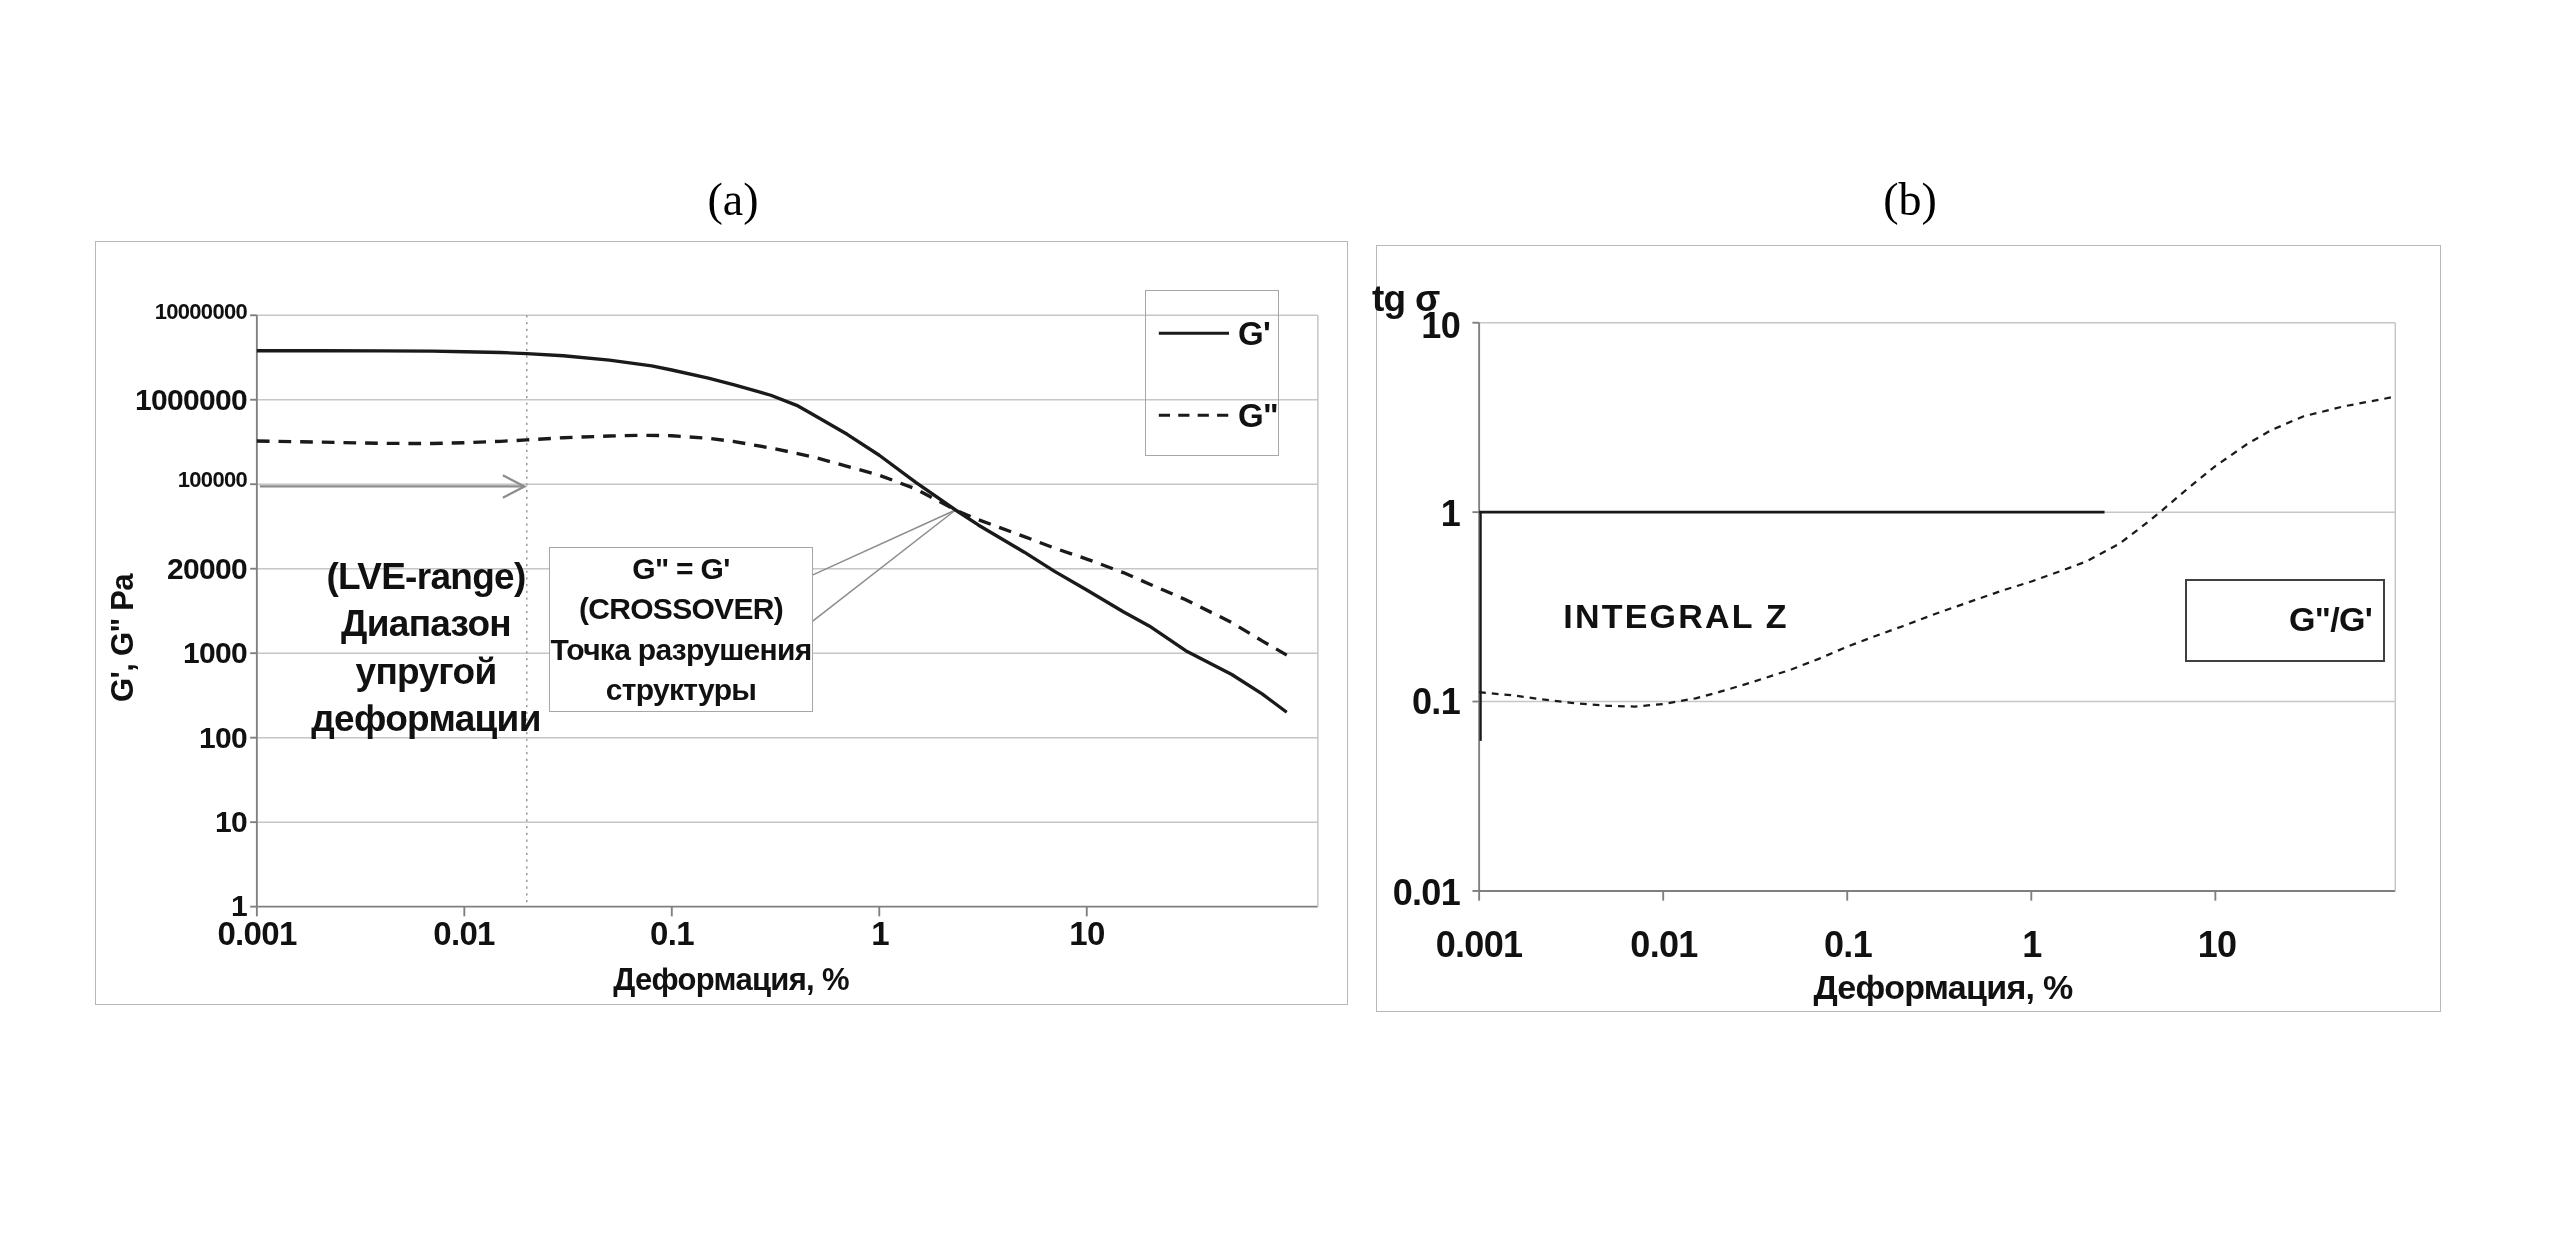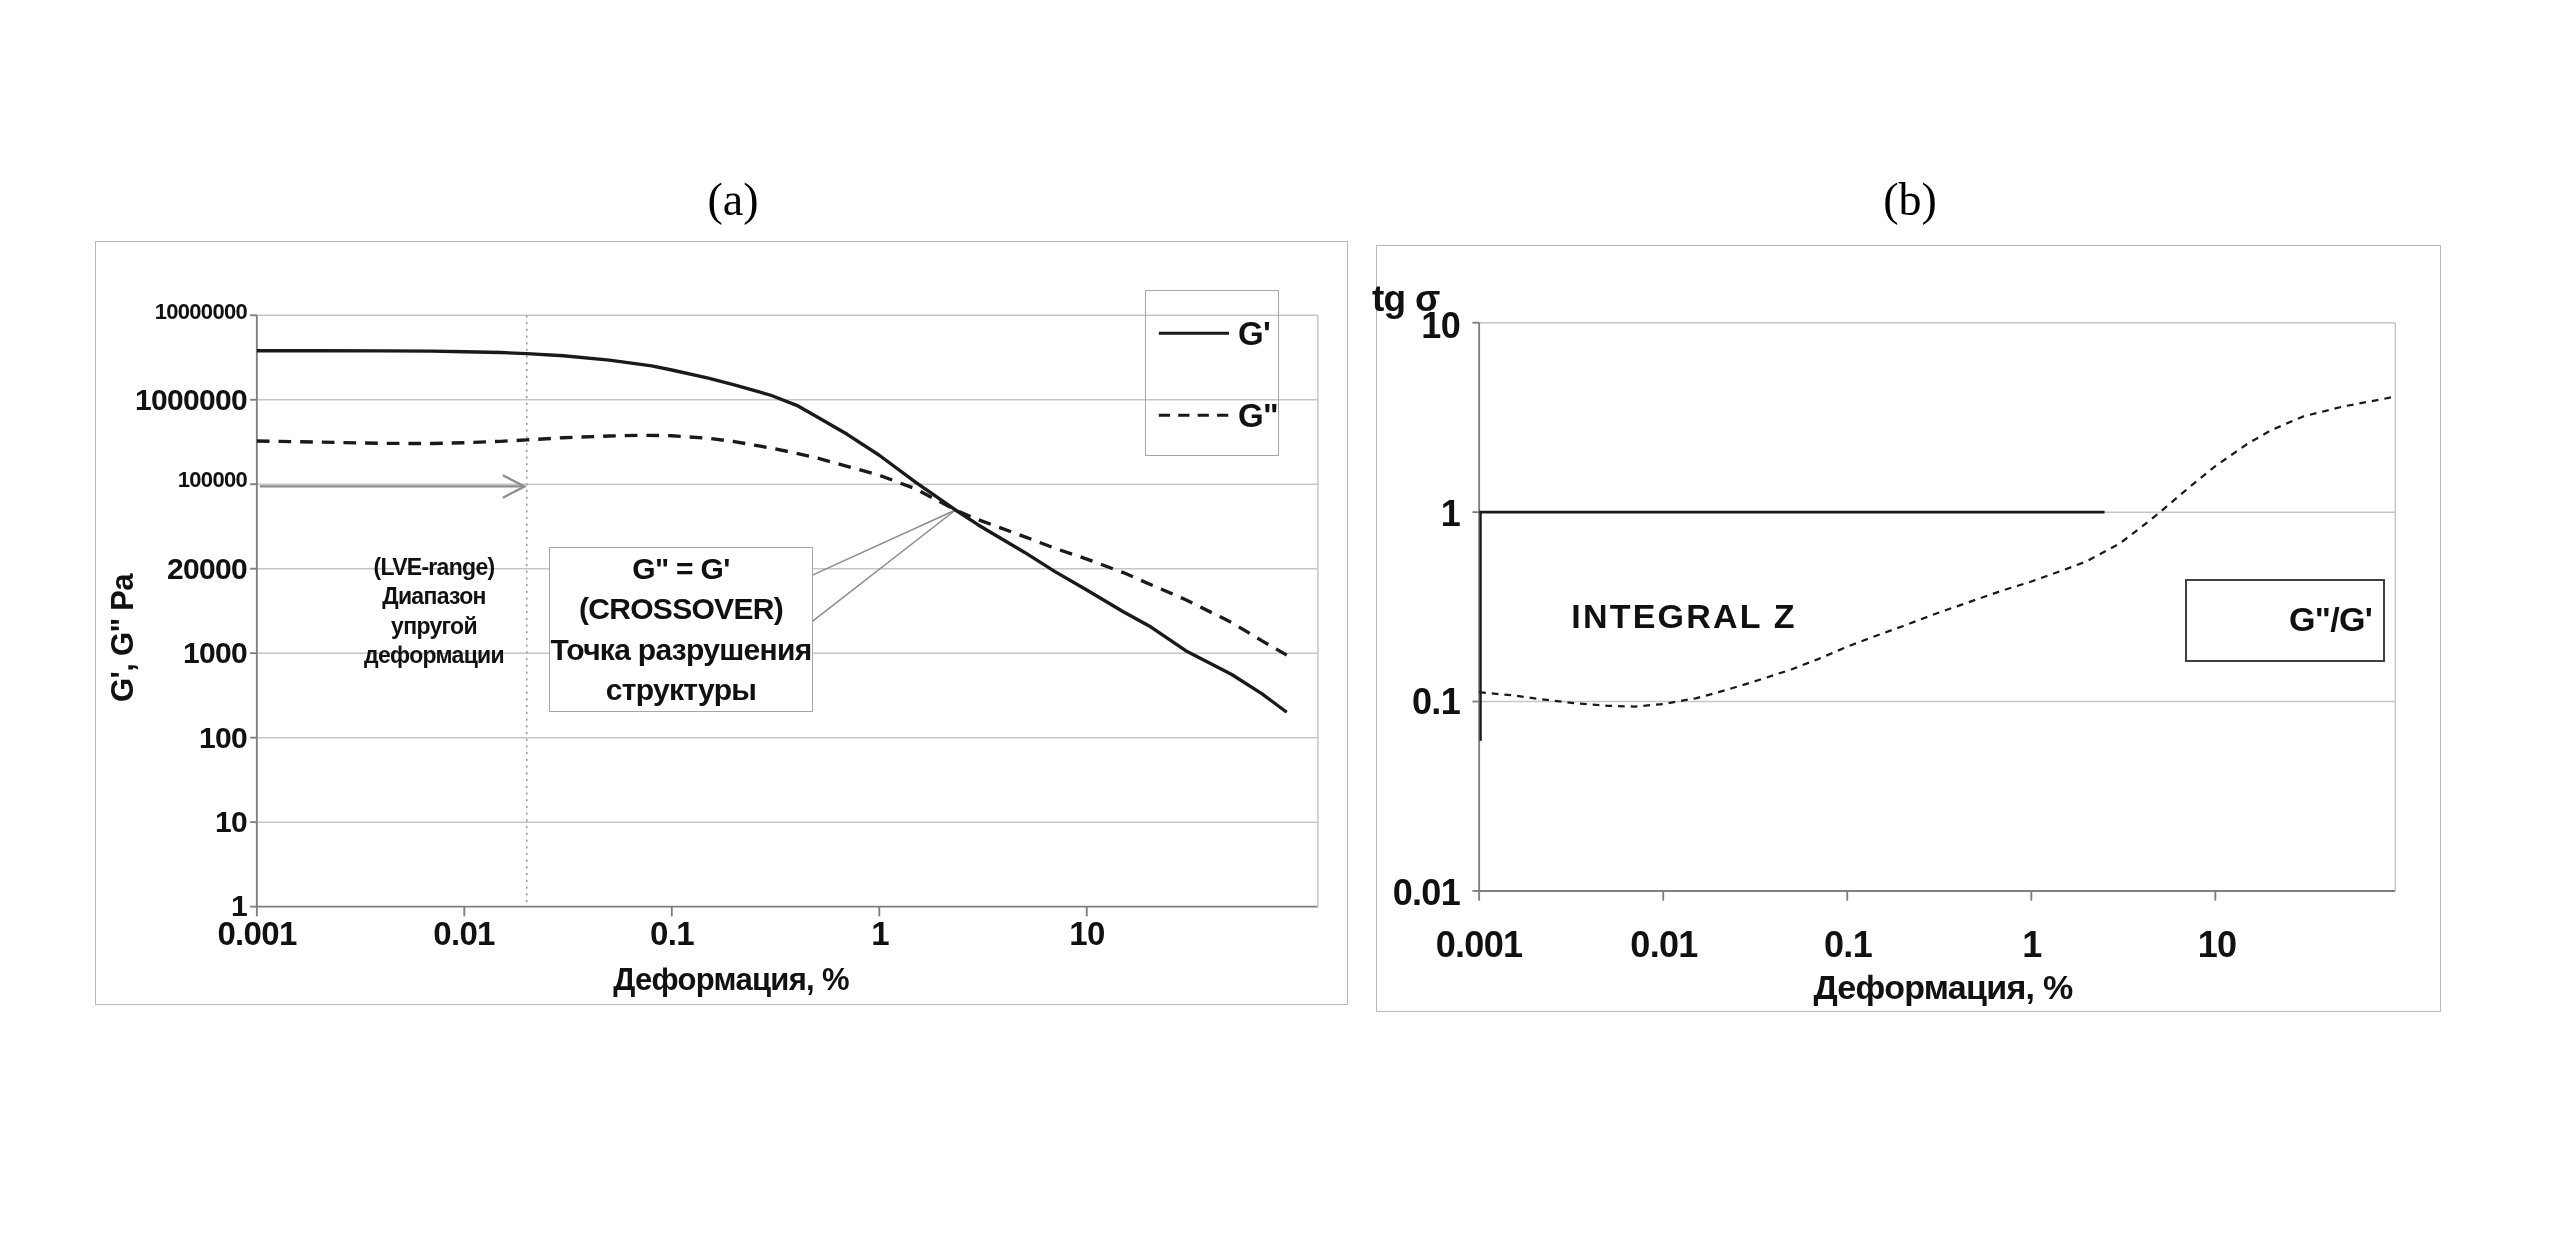--- a/index.html
+++ b/index.html
@@ -97,21 +97,21 @@
   <div class="abs b ctr" style="left:672px;top:915px;font-size:33px;">0.1</div>
   <div class="abs b ctr" style="left:880px;top:915px;font-size:33px;">1</div>
   <div class="abs b ctr" style="left:1087px;top:915px;font-size:33px;">10</div>
 
   <div class="abs b ctr" style="left:731px;top:962px;font-size:31px;">Деформация, %</div>
 
   <div class="abs" style="left:1145px;top:290px;width:132px;height:164px;border:1.5px solid #a6a6a6;"></div>
   <div class="abs b" style="left:1238px;top:315px;font-size:33px;">G'</div>
   <div class="abs b" style="left:1238px;top:397px;font-size:33px;">G"</div>
 
-  <div class="abs b ann" style="left:426px;top:553px;font-size:23px;transform:translateX(-50%);text-align:center;margin-left:8px;">
+  <div class="abs b ann" style="left:426px;top:553px;font-size:37px;transform:translateX(-50%);text-align:center;">
     <div>(LVE-range)</div>
     <div>Диапазон</div>
     <div>упругой</div>
     <div>деформации</div>
   </div>
 
   <div class="callout b ann" style="left:549px;top:547px;width:262px;height:163px;font-size:30px;text-align:center;
               display:flex;flex-direction:column;justify-content:center;line-height:1.35;">
     <div>G" = G'</div>
     <div>(CROSSOVER)</div>
@@ -129,21 +129,21 @@
   <div class="abs b rlab" style="left:1314px;top:872px;width:146px;font-size:36px;">0.01</div>
 
   <div class="abs b ctr" style="left:1479px;top:924px;font-size:36px;">0.001</div>
   <div class="abs b ctr" style="left:1664px;top:924px;font-size:36px;">0.01</div>
   <div class="abs b ctr" style="left:1848px;top:924px;font-size:36px;">0.1</div>
   <div class="abs b ctr" style="left:2032px;top:924px;font-size:36px;">1</div>
   <div class="abs b ctr" style="left:2217px;top:924px;font-size:36px;">10</div>
 
   <div class="abs b ctr" style="left:1943px;top:968px;font-size:34px;">Деформация, %</div>
 
-  <div class="abs b ctr" style="left:1676px;top:597px;font-size:34px;letter-spacing:2.2px;margin-left:8px;">INTEGRAL Z</div>
+  <div class="abs b ctr" style="left:1676px;top:597px;font-size:34px;letter-spacing:2.2px;">INTEGRAL Z</div>
 
 
 
   <div class="legendb" style="left:2185px;top:579px;width:196px;height:79px;"></div>
   <div class="abs b" style="left:2289px;top:600px;font-size:34px;">G"/G'</div>
 
 </div>
 
 
 </body></html>

